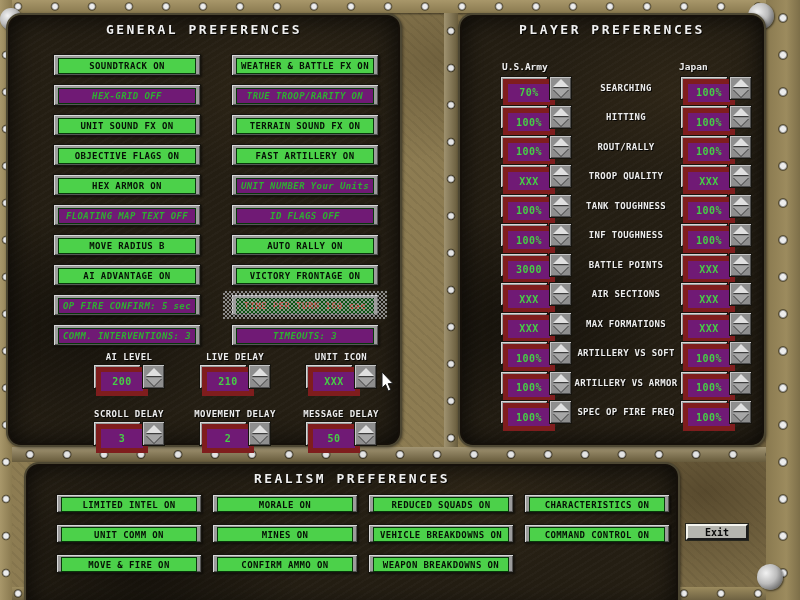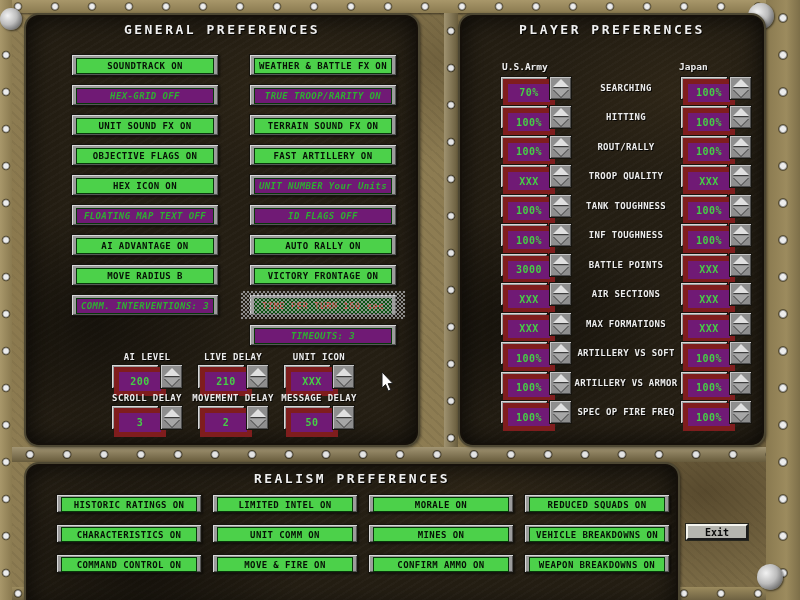--- a/index.html
+++ b/index.html
@@ -31,21 +31,21 @@
   
   .panel { position:absolute; box-sizing:border-box; border-radius:15px;
     background-color:#241e13;
     background-image:
       radial-gradient(ellipse 220px 150px at 70% 18%, rgba(95,75,42,.16), transparent 60%),
       radial-gradient(ellipse 260px 190px at 18% 72%, rgba(0,0,0,.4), transparent 60%),
       repeating-linear-gradient(-32deg, rgba(255,255,255,.018) 0 2px, transparent 2px 6px);
     border:2px solid #4c4632;
     box-shadow: inset 0 0 0 2px #15100a, inset 0 0 28px rgba(0,0,0,.85), 1px 1px 3px rgba(0,0,0,.45);
   }
-  #panel-general { left:24px; top:13px; width:396px; height:434px; }
+  #panel-general { left:6px; top:13px; width:396px; height:434px; }
   #panel-player  { left:458px; top:13px; width:308px; height:434px; }
   #panel-realism { left:24px; top:462px; width:656px; height:152px; }
 
   .panel-title { position:absolute; top:7px; left:0; width:100%; text-align:center;
     color:#efefef; font:bold 13px "DejaVu Sans Mono", monospace; letter-spacing:2.5px;
     text-shadow:1px 1px 0 rgba(0,0,0,.85); white-space:nowrap; }
 
   
   .toggle { position:relative; height:22px; box-sizing:border-box; margin-bottom:8px;
     background:#9c9c9c; border:1px solid #16140e; padding:3px 4px;
@@ -71,21 +71,21 @@
   .arrows { box-sizing:border-box; width:23px; height:25px; margin-left:1px; background:#8e8e8e; border:1px solid #16140e;
     display:flex; flex-direction:column; align-items:center; justify-content:center;
     box-shadow: inset 1px 1px 0 #c6c6c6, inset -1px -1px 0 #4f4f4f; cursor:pointer; }
   .tri-up   { width:0; height:0; border-left:8px solid transparent; border-right:8px solid transparent; border-bottom:8px solid #e0e0e0; filter:drop-shadow(0 1px 0 #3c3c3c); }
   .tri-down { width:0; height:0; border-left:8px solid transparent; border-right:8px solid transparent; border-top:8px solid #a6a6a6; margin-top:2px; filter:drop-shadow(0 1px 0 #3c3c3c); }
 
   
   .g-col { position:absolute; width:148px; top:39px; }
   #gen-left  { left:45px; }
   #gen-right { left:223px; }
-  #gen-spinners { position:absolute; left:78px; top:337px; display:grid; grid-template-columns:repeat(3,86px); row-gap:4px; }
+  #gen-spinners { position:absolute; left:78px; top:337px; display:grid; grid-template-columns:repeat(3,86px); row-gap:4px;gap:20px; }
   .g-spin { display:flex; flex-direction:column; align-items:center; }
   .spin-label { color:#ececec; font:bold 9px "DejaVu Sans Mono", monospace; letter-spacing:.4px; height:12px; white-space:nowrap; text-shadow:1px 1px 0 rgba(0,0,0,.8); }
 
   
   .p-header { position:absolute; top:46px; color:#ececec; font:bold 9.5px "DejaVu Sans Mono", monospace; text-shadow:1px 1px 0 rgba(0,0,0,.8); }
   #p-rows { position:absolute; left:0; top:58px; width:100%; }
   .prow { height:29.5px; display:grid; grid-template-columns:40px 48px 24px 1fr 48px 24px 12px; align-items:center; }
   .prow .spin-box { height:24px; }
   .prow .arrows { height:24px; }
   .prow-label { text-align:center; color:#ececec; font:bold 9px "DejaVu Sans Mono", monospace; letter-spacing:.3px; white-space:nowrap; text-shadow:1px 1px 0 rgba(0,0,0,.8); }
@@ -127,30 +127,33 @@
         <div class="toggle off">
           <div class="face">HEX-GRID OFF</div>
         </div>
         <div class="toggle on">
           <div class="face">UNIT SOUND FX ON</div>
         </div>
         <div class="toggle on">
           <div class="face">OBJECTIVE FLAGS ON</div>
         </div>
         <div class="toggle on">
-          <div class="face">HEX ICON ON</div>
+          <div class="face">HEX ARMOR ON</div>
         </div>
         <div class="toggle off">
           <div class="face">FLOATING MAP TEXT OFF</div>
         </div>
         <div class="toggle on">
+          <div class="face">MOVE RADIUS B</div>
+        </div>
+        <div class="toggle on">
           <div class="face">AI ADVANTAGE ON</div>
         </div>
-        <div class="toggle on">
-          <div class="face">MOVE RADIUS B</div>
+        <div class="toggle off">
+          <div class="face">OP FIRE CONFIRM: 5 sec</div>
         </div>
         <div class="toggle off">
           <div class="face">COMM. INTERVENTIONS: 3</div>
         </div>
       </div>
     <div class="g-col" id="gen-right">
         <div class="toggle on">
           <div class="face">WEATHER &amp; BATTLE FX ON</div>
         </div>
         <div class="toggle off">
@@ -490,23 +493,20 @@
           </div>
           <div></div>
         </div>
       </div>
   </div>
 
   <div class="panel" id="panel-realism">
     <div class="panel-title">REALISM PREFERENCES</div>
     <div id="r-grid">
         <div class="toggle on sm">
-          <div class="face">HISTORIC RATINGS ON</div>
-        </div>
-        <div class="toggle on sm">
           <div class="face">LIMITED INTEL ON</div>
         </div>
         <div class="toggle on sm">
           <div class="face">MORALE ON</div>
         </div>
         <div class="toggle on sm">
           <div class="face">REDUCED SQUADS ON</div>
         </div>
         <div class="toggle on sm">
           <div class="face">CHARACTERISTICS ON</div>

